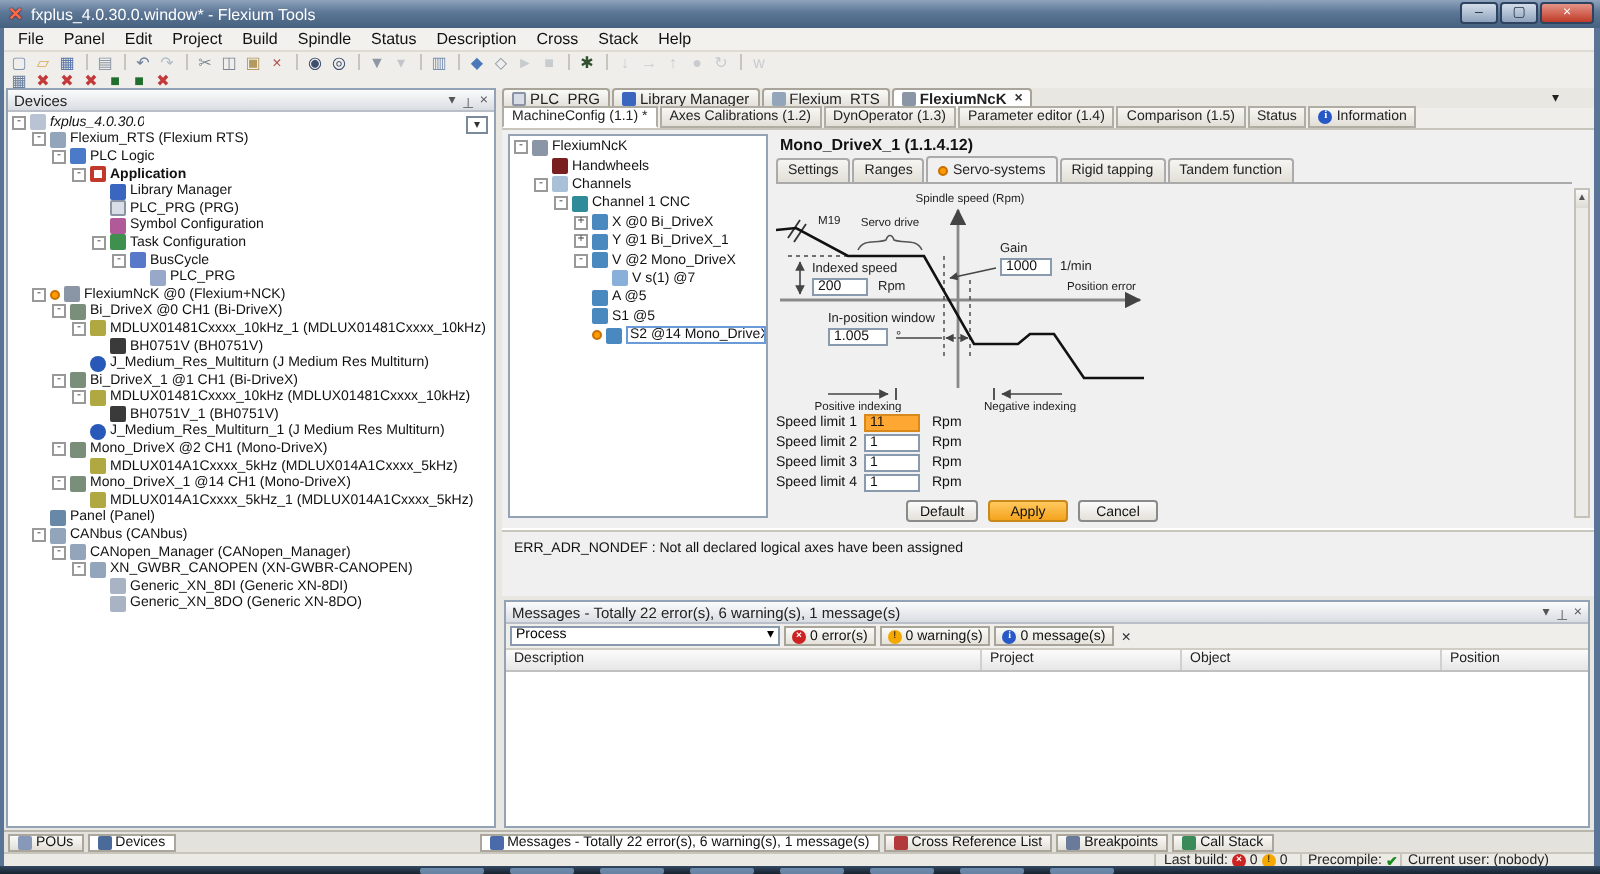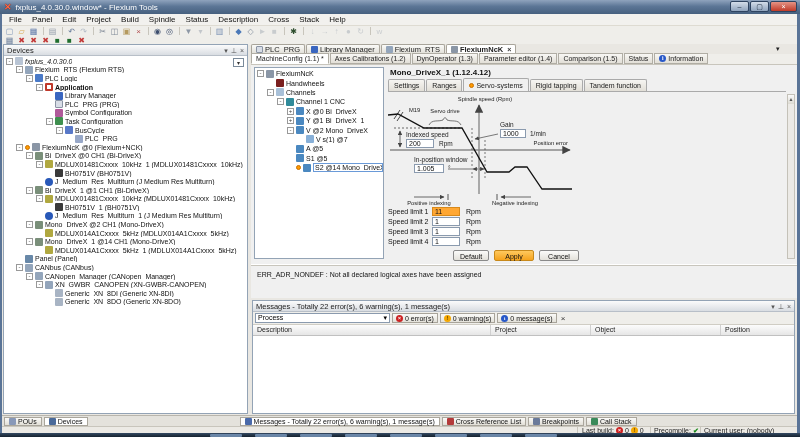--- a/index.html
+++ b/index.html
@@ -490,21 +490,21 @@
       </div>
       <div class="trow mrow" style="padding-left: 32px;">
         <span class="expsp"></span>
         <span class="dot"></span>
         <span class="tico ic-spindle"></span>
         <span class="tlab sel">S2 @14 Mono_DriveX_1</span>
       </div>
     </div>
 </div>
 
-<div id="content-title" class="abs">Mono_DriveX_1 (1.12.4.12)</div>
+<div id="content-title" class="abs">Mono_DriveX_1 (1.1.4.12)</div>
 <div id="stabs" class="abs">
     <div class="stab">
       <span>Settings</span>
     </div>
     <div class="stab">
       <span>Ranges</span>
     </div>
     <div class="stab active">
       <span class="odot"></span>
       <span>Servo-systems</span>

